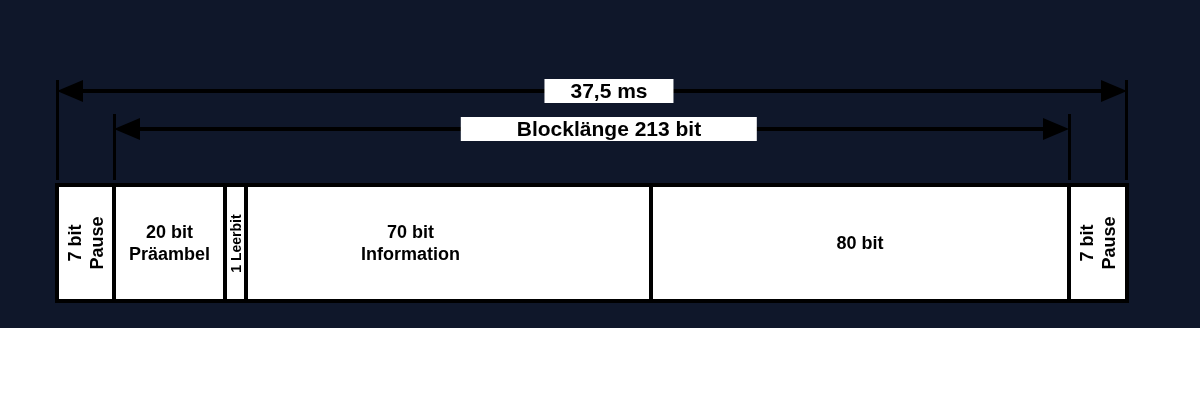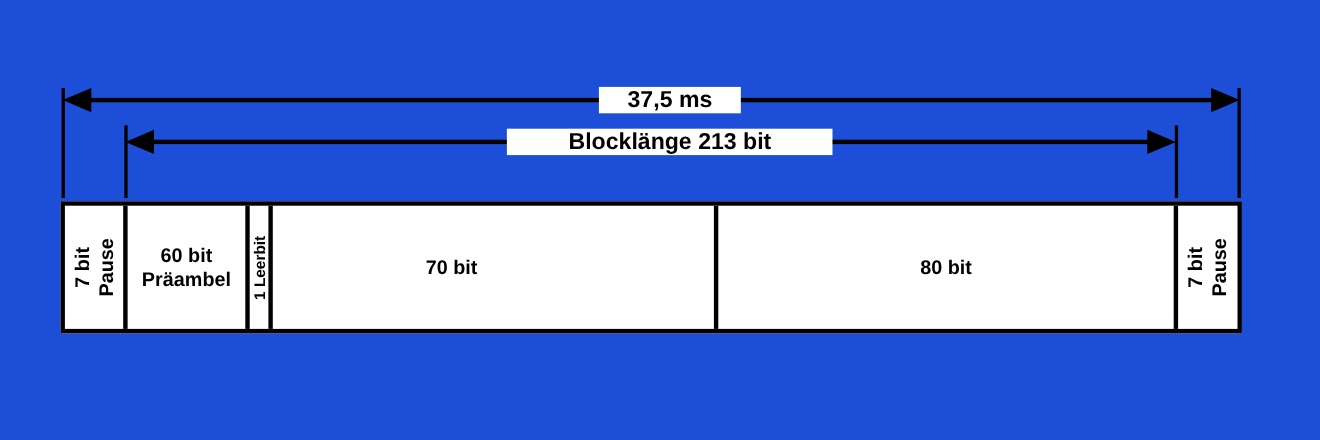--- a/index.html
+++ b/index.html
@@ -1,20 +1,20 @@
 <!DOCTYPE html>
 <html><head>
 <meta charset="utf-8">
 <style>
   html, body { margin: 0; padding: 0; background: #ffffff; }
   .canvas {
     position: relative;
     width: 1200px;
-    height: 400px;
-    background: #1d4ed8;
+    height: 328px;
+    background: #0f172a;
     font-family: "Liberation Sans", sans-serif;
     color: #000000;
     overflow: hidden;
   }
 
   
   .guide {
     position: absolute;
     width: 3px;
     background: #000000;
@@ -143,38 +143,39 @@
       <div class="vtext">
         <div>7 bit</div>
         <div>Pause</div>
       </div>
     </div>
 
     <div class="divider"></div>
 
     <div class="seg w-praeam">
       <div>
-        <div>60 bit</div>
+        <div>20 bit</div>
         <div>Präambel</div>
       </div>
     </div>
 
     <div class="divider"></div>
 
     <div class="seg w-leer">
       <div class="vtext-small">
         <div>1 Leerbit</div>
       </div>
     </div>
 
     <div class="divider"></div>
 
     <div class="seg w-info">
       <div class="shift-left">
         <div>70 bit</div>
+        <div>Information</div>
       </div>
     </div>
 
     <div class="divider"></div>
 
     <div class="seg w-redun">
       <div>
         <div>80 bit</div>
       </div>
     </div>

